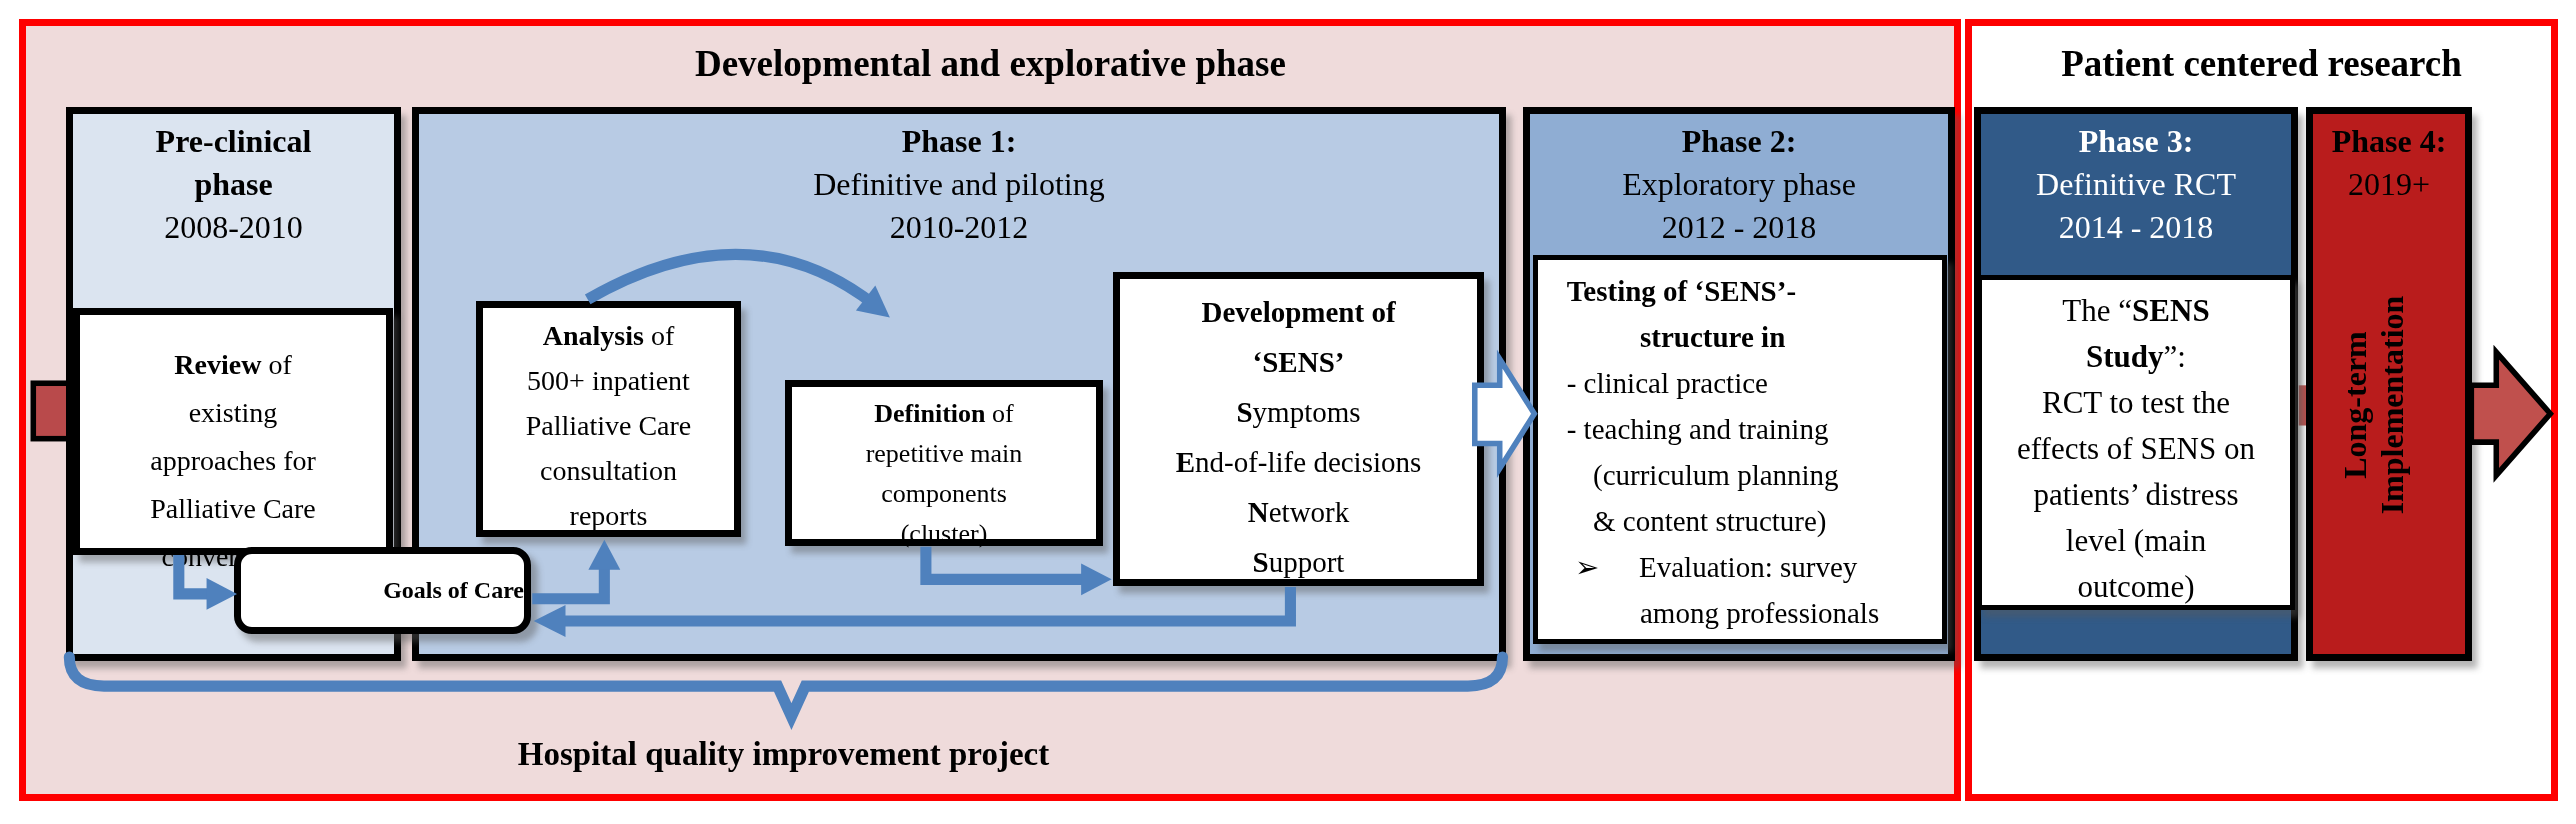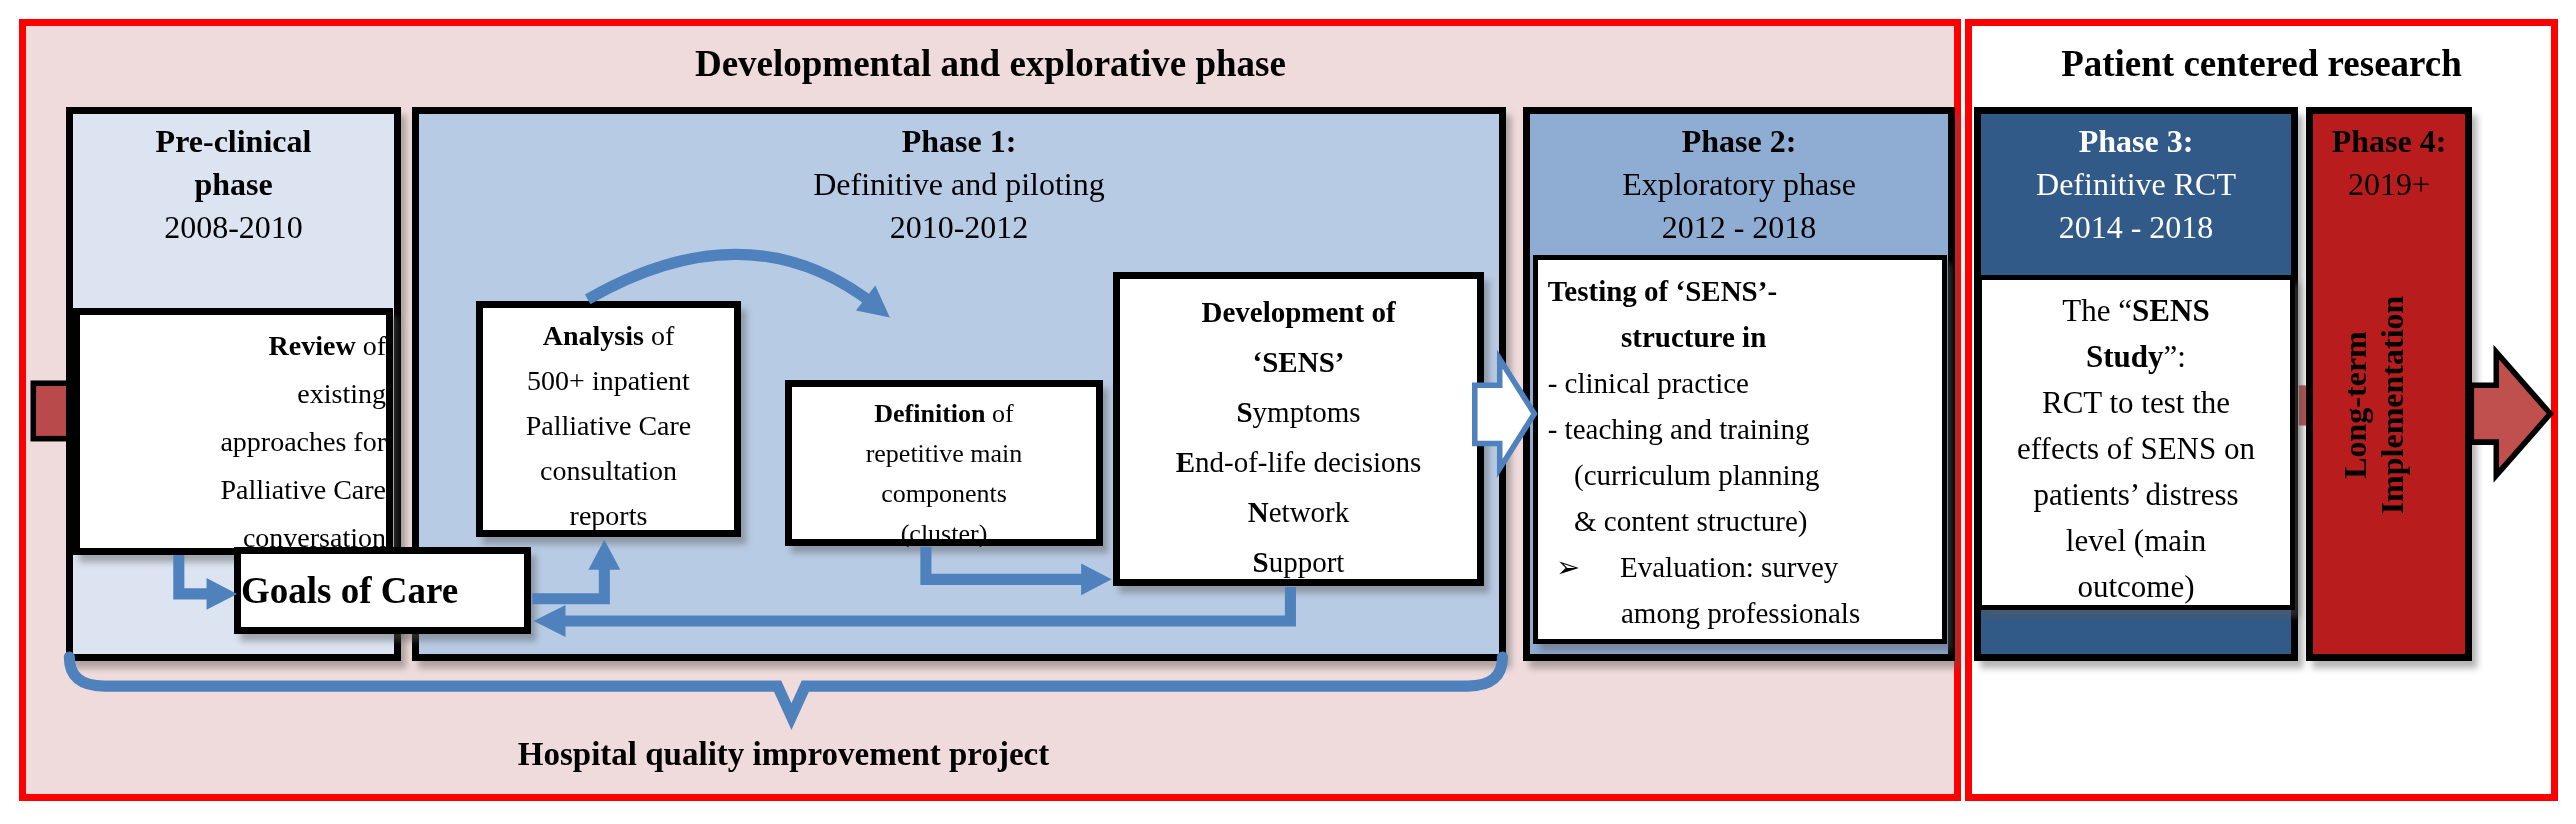--- a/index.html
+++ b/index.html
@@ -15,28 +15,28 @@
   .pbox{border:7px solid #000;box-shadow:6.2px 7.6px 6.2px rgba(90,90,90,.45);}
   .preclin{left:66px;top:107px;width:335px;height:554px;background:#dbe4f0;}
   .phase1{left:412px;top:107px;width:1094px;height:554px;background:#b8cbe4;}
   .phase2{left:1523px;top:107px;width:432px;height:554px;background:#8fadd3;}
   .phase3{left:1974px;top:107px;width:324px;height:554px;background:#315a88;color:#fff;}
   .phase4{left:2306px;top:107px;width:166px;height:554px;background:#b91c1c;}
   .phead{padding-top:5.5px;text-align:center;font-size:32px;line-height:43px;}
   .phead .b{font-weight:bold;}
   .wbox{background:#fff;border:7px solid #000;box-shadow:6.2px 7.6px 6.2px rgba(90,90,90,.45);
         text-align:center;color:#000;}
-  .review{left:73px;top:308px;width:320px;height:247px;font-size:28px;line-height:48px;padding-top:7px;text-align:right;}
+  .review{left:73px;top:308px;width:320px;height:247px;font-size:28px;line-height:48px;padding-top:26px;}
   .analysis{left:476px;top:301px;width:265px;height:236px;font-size:28px;line-height:45px;padding-top:5px;}
   .definition{left:785px;top:380px;width:318px;height:166px;font-size:26px;line-height:40px;padding-top:7px;}
   .develop{left:1113px;top:272px;width:371px;height:314px;font-size:29px;line-height:50px;padding-top:8.3px;}
-  .goals{left:234px;top:547px;width:297px;height:87px;display:flex;align-items:center;justify-content:flex-start;
-         font-size:37px;font-weight:bold;}
+  .goals{left:234px;top:547px;width:297px;height:87px;display:flex;align-items:center;justify-content:flex-end;
+         font-size:24px;font-weight:bold;border-radius:18px;}
   .p2white{left:1533px;top:255px;width:414px;height:389px;text-align:left;font-size:29px;line-height:46px;
-           padding-top:8.3px;border-width:5.5px;}
+           padding-top:8.3px;border-width:5.5px;padding-left:19px;}
   .p3white{left:1977px;top:275px;width:318px;height:335px;font-size:31px;line-height:46px;padding-top:8.3px;border-width:5.5px;}
   .pl14{padding-left:9.7px;} .pl52{padding-left:36px;} .pl120{padding-left:83px;}
   .bold{font-weight:bold;}
   .bulletrow{display:flex;padding-left:18px;}
   .bullet{width:64px;flex:0 0 64px;}
   .vert{left:61px;top:291px;transform:translate(-50%,-50%) rotate(-90deg);transform-origin:center;
         font-size:32px;font-weight:bold;line-height:37px;text-align:center;white-space:nowrap;}
   .hospital{left:229px;top:735px;width:1109px;text-align:center;font-size:33px;font-weight:bold;line-height:39px;}
   svg.layer{position:absolute;left:0;top:0;pointer-events:none;}
 </style>

